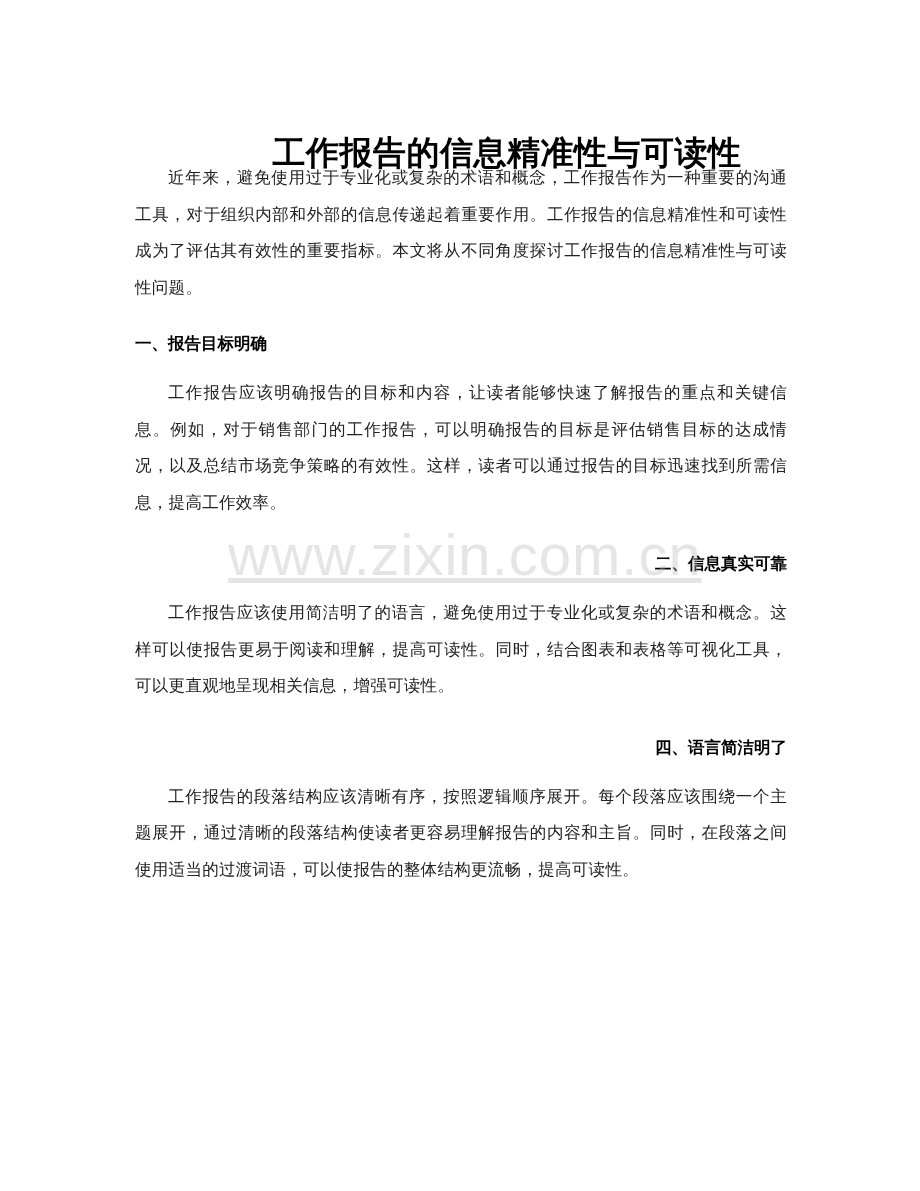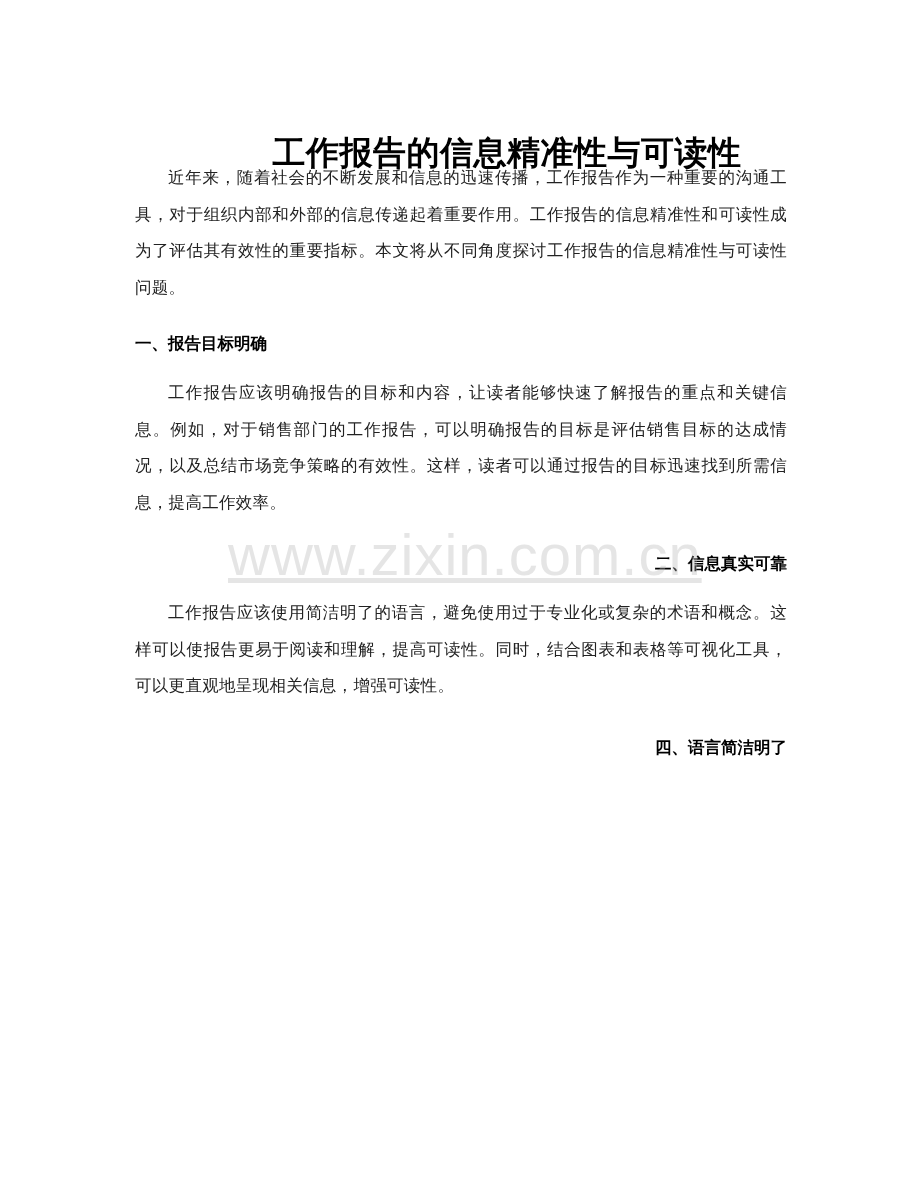--- a/index.html
+++ b/index.html
@@ -77,26 +77,27 @@
       text-decoration: underline;
     }
   </style>
 </head>
 <body>
 
 <div class="page">
   <h1 class="title">工作报告的信息精准性与可读性</h1>
 
   <div class="content">
-    <p class="para intro">近年来，随着社会的不断发展和信息的迅速传播，工作报告作为一种重要的沟通工具，对于组织内部和外部的信息传递起着重要作用。工作报告的信息精准性和可读性成为了评估其有效性的重要指标。本文将从不同角度探讨工作报告的信息精准性与可读性问题。</p>
+    <p class="para intro">近年来，避免使用过于专业化或复杂的术语和概念，工作报告作为一种重要的沟通工具，对于组织内部和外部的信息传递起着重要作用。工作报告的信息精准性和可读性成为了评估其有效性的重要指标。本文将从不同角度探讨工作报告的信息精准性与可读性问题。</p>
 
     <h2 class="heading h1">一、报告目标明确</h2>
     <p class="para p-after-h">工作报告应该明确报告的目标和内容，让读者能够快速了解报告的重点和关键信息。例如，对于销售部门的工作报告，可以明确报告的目标是评估销售目标的达成情况，以及总结市场竞争策略的有效性。这样，读者可以通过报告的目标迅速找到所需信息，提高工作效率。</p>
 
     <h2 class="heading h-next">二、信息真实可靠</h2>
 
     <p class="para p-after-h">工作报告应该使用简洁明了的语言，避免使用过于专业化或复杂的术语和概念。这样可以使报告更易于阅读和理解，提高可读性。同时，结合图表和表格等可视化工具，可以更直观地呈现相关信息，增强可读性。</p>
 
     <h2 class="heading h-next">四、语言简洁明了</h2>
+    <p class="para p-after-h">工作报告的段落结构应该清晰有序，按照逻辑顺序展开。每个段落应该围绕一个主题展开，通过清晰的段落结构使读者更容易理解报告的内容和主旨。同时，在段落之间使用适当的过渡词语，可以使报告的整体结构更流畅，提高可读性。</p>
   </div>
 
   <div class="watermark">www.zixin.com.cn</div>
 </div>
 
 </body></html>

